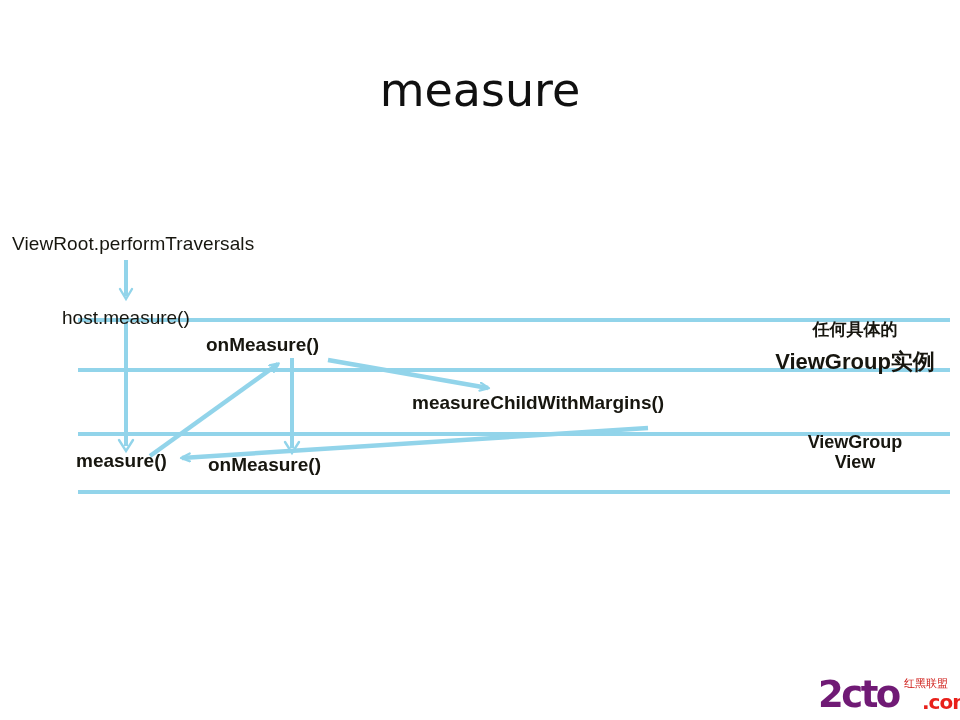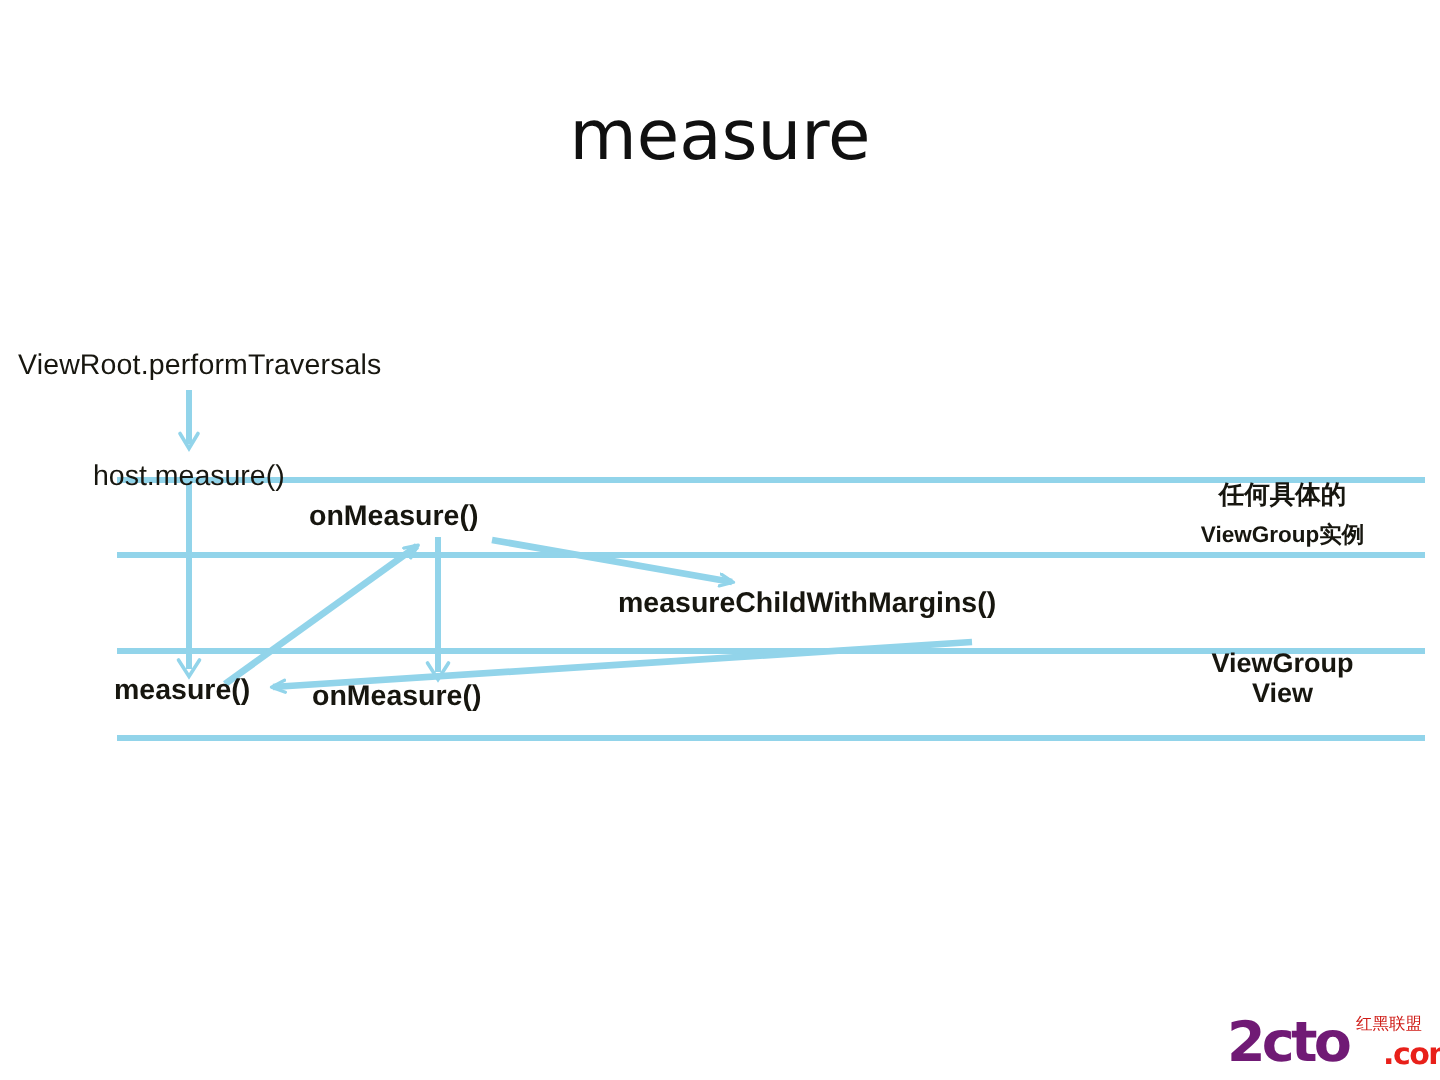--- a/index.html
+++ b/index.html
@@ -58,21 +58,21 @@
 
   .rlabel {
     position: absolute;
     color: #17160f;
     font-family: "Liberation Sans", sans-serif;
     font-weight: 700;
     white-space: nowrap;
     text-align: center;
   }
   .lbl-cn1  { left: 760px; top: 318px; width: 190px; font-size: 17px; }
-  .lbl-cn2  { left: 760px; top: 347px; width: 190px; font-size: 15px; }
+  .lbl-cn2  { left: 760px; top: 347px; width: 190px; font-size: 22px; }
   .lbl-vg   { left: 760px; top: 412px; width: 190px; font-size: 18px; margin-top: 20px; }
   .lbl-view { left: 760px; top: 452px; width: 190px; font-size: 18px; }
 
   #watermark {
     position: absolute;
     left: 818px;
     top: 676px;
     width: 130px;
     height: 38px;
   }

